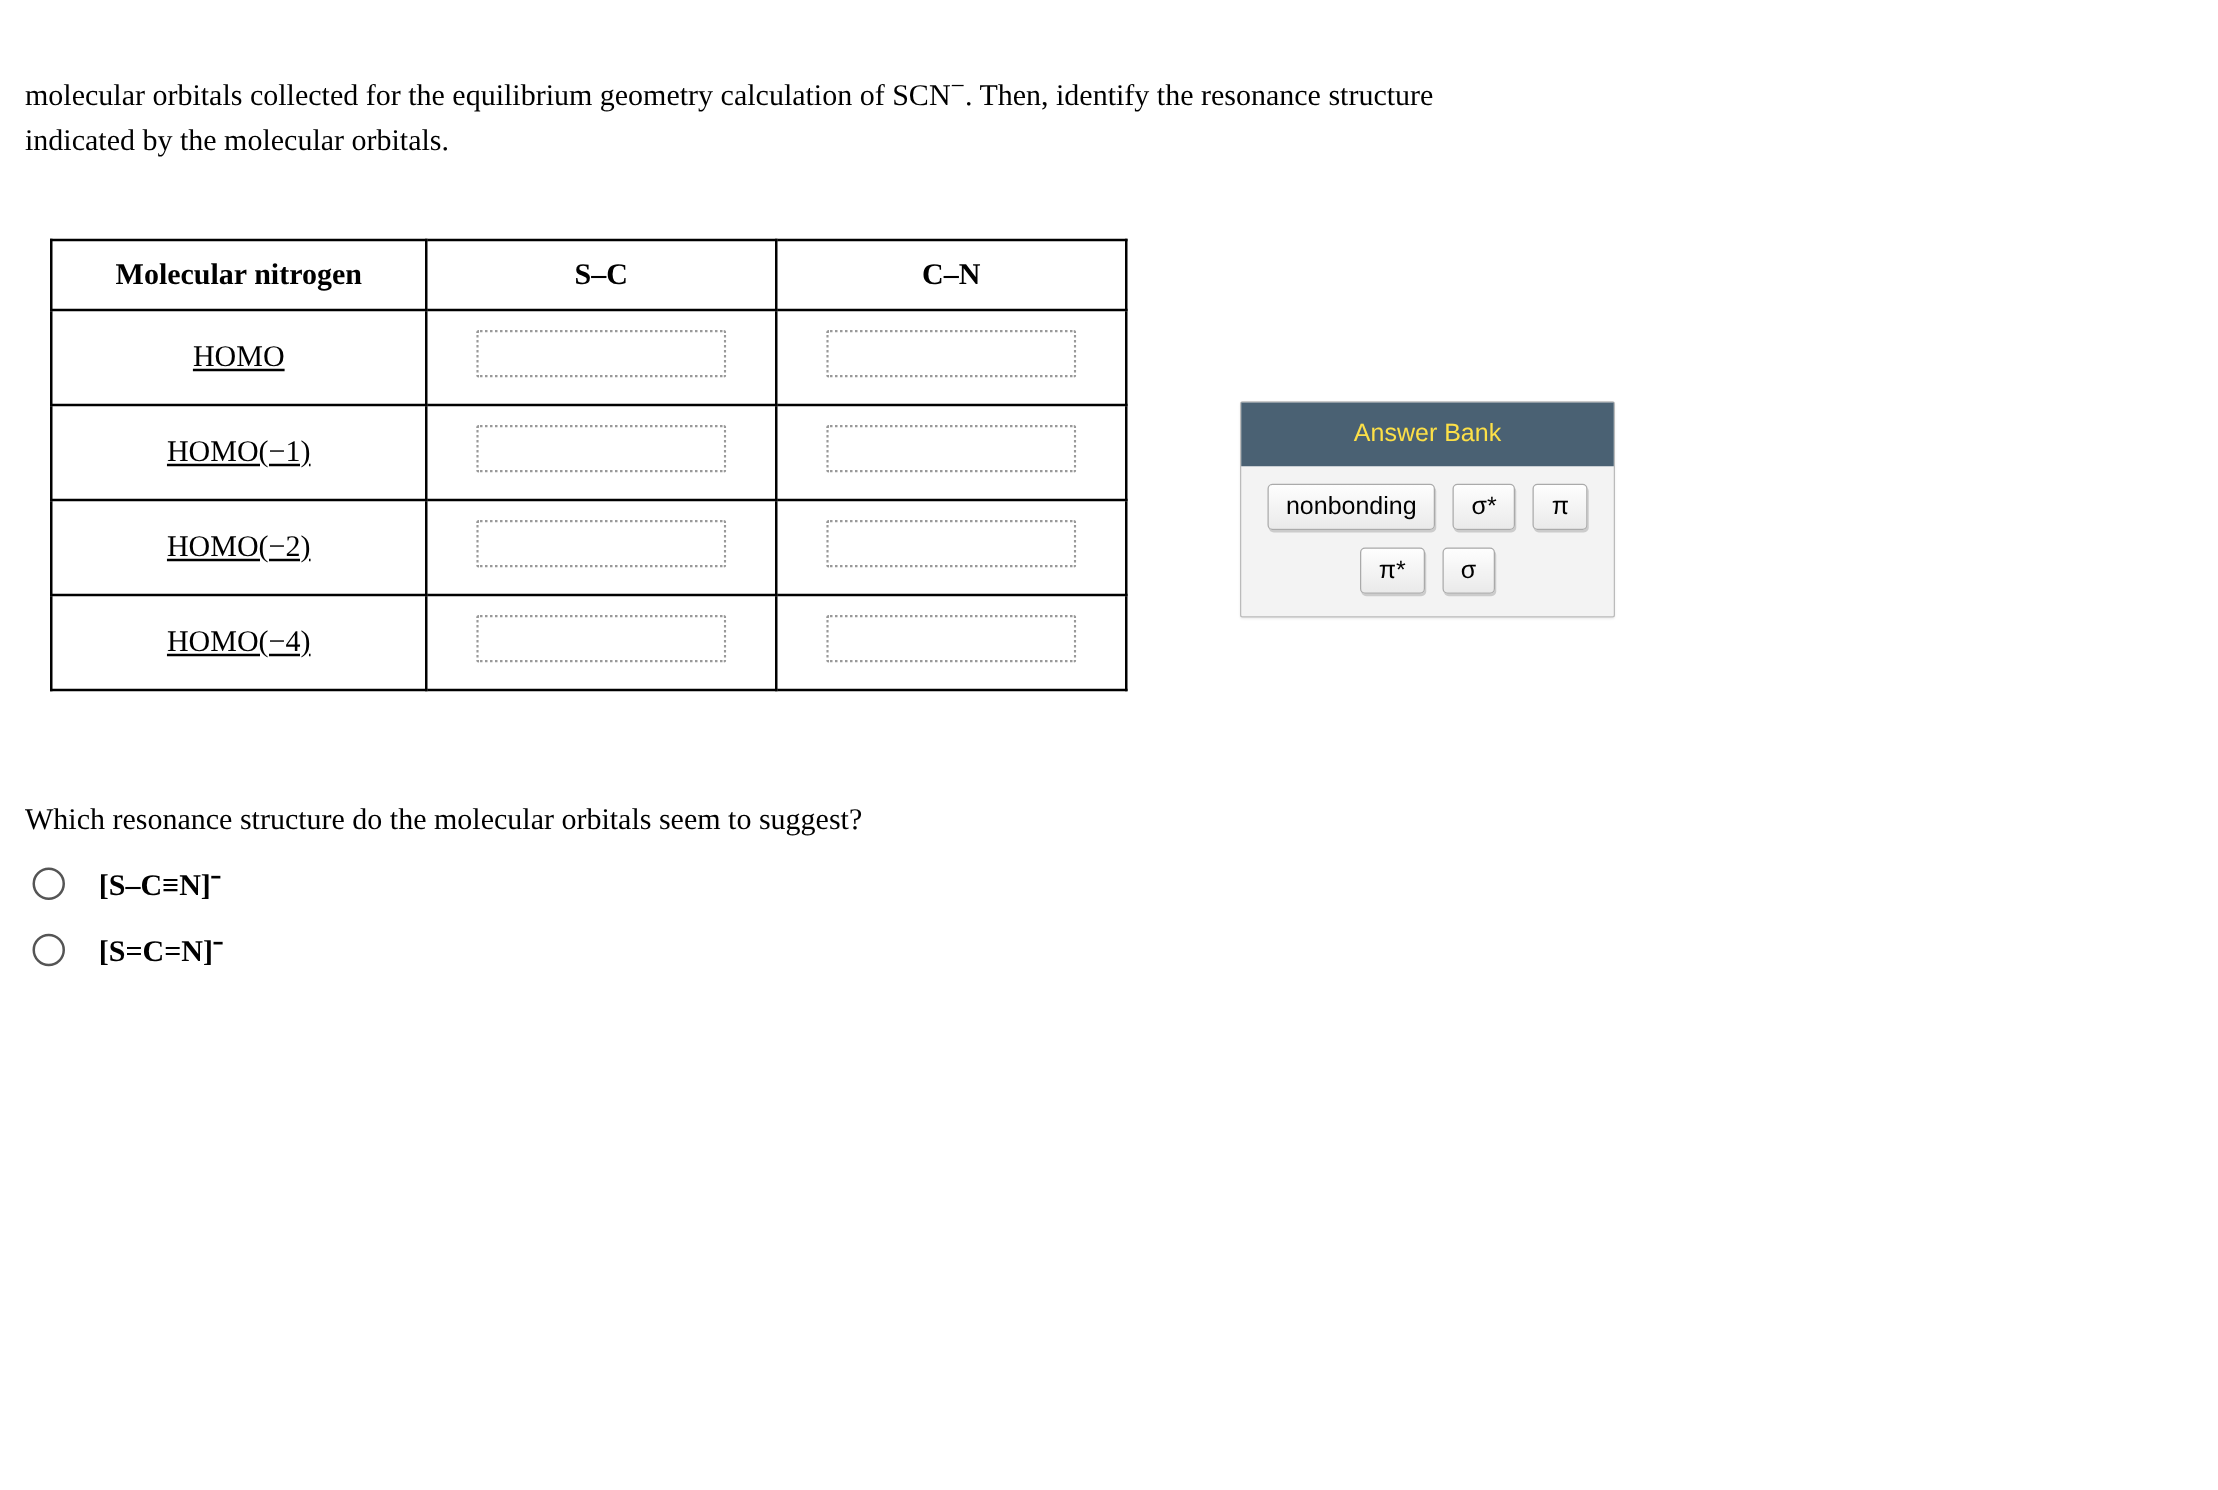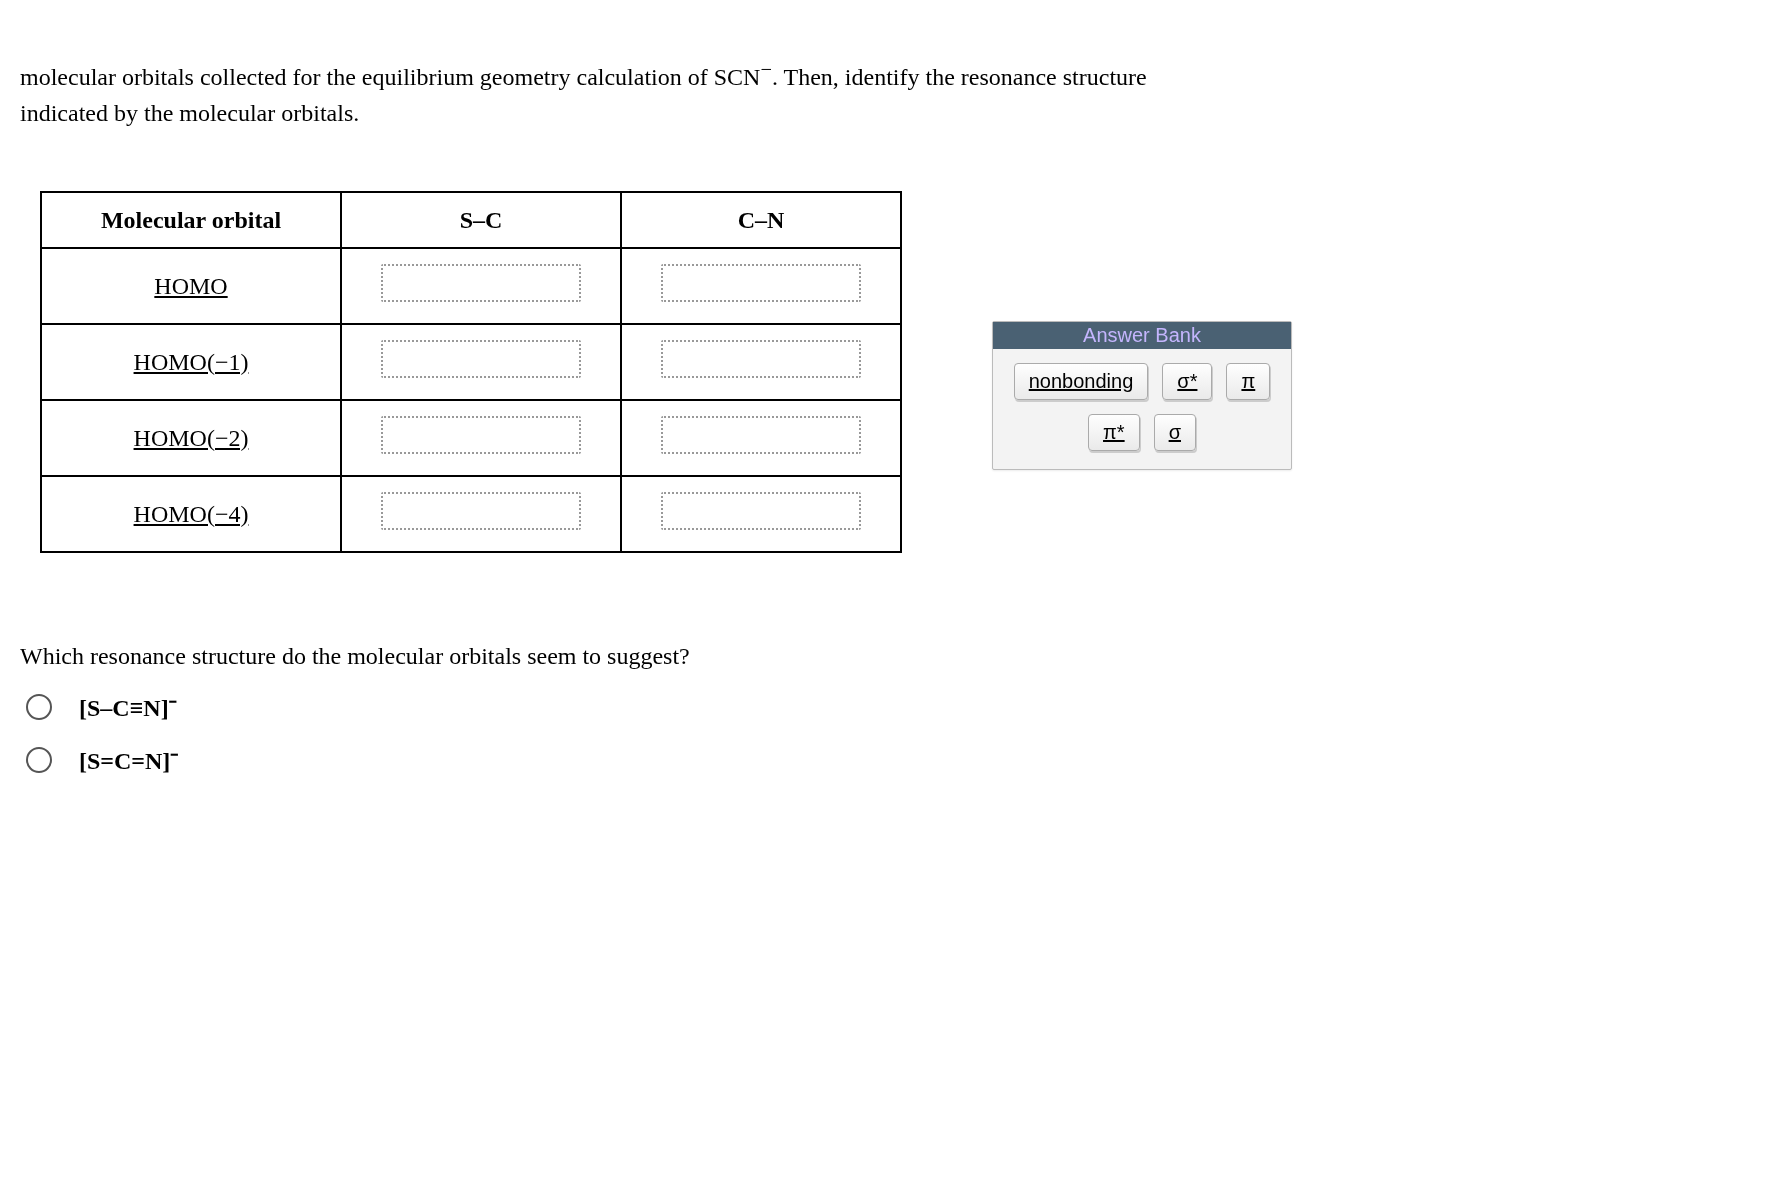--- a/index.html
+++ b/index.html
@@ -41,46 +41,45 @@
   .answer-bank {
     width: 300px;
     border: 1px solid #bbb;
     border-radius: 2px;
     margin-top: 130px;
     background: #f3f3f3;
     box-shadow: 0 1px 2px rgba(0,0,0,0.08);
   }
   .bank-header {
     background: #4a6173;
-    color: #c4b5fd;
+    color: #fde047;
     text-align: center;
     font-family: Arial, Helvetica, sans-serif;
     font-size: 20px;
-    padding: 2px 0;
+    padding: 14px 0;
   }
   .bank-body {
     padding: 14px 12px 18px 12px;
     display: flex;
     flex-wrap: wrap;
     gap: 14px 14px;
     justify-content: center;
     align-items: center;
   }
   .bank-item {
     border: 1px solid #aaa;
     border-radius: 4px;
     background: linear-gradient(#fefefe,#eaeaea);
     padding: 6px 14px;
     font-family: Arial, Helvetica, sans-serif;
     font-size: 20px;
     box-shadow: 1px 2px 0 #ccc;
     cursor: grab;
     min-width: 40px;
     text-align: center;
-    text-decoration: underline;
   }
   .resonance-q {
     margin-top: 90px;
     font-family: Georgia, serif;
     font-size: 24px;
   }
   .radio-row {
     display: flex;
     align-items: center;
     gap: 27px;
@@ -102,21 +101,21 @@
 <div class="prompt">
   <br>
   <span>molecular orbitals collected for the equilibrium geometry calculation of SCN</span><span class="super-minus">−</span><span>. Then, identify the resonance structure</span><br>
   <span>indicated by the molecular orbitals.</span>
 </div>
 
 <div class="mid-wrap">
   <table class="mo-table">
     <thead>
       <tr>
-        <th class="col-mo">Molecular orbital</th>
+        <th class="col-mo">Molecular nitrogen</th>
         <th class="col-sc">S–C</th>
         <th class="col-cn">C–N</th>
       </tr>
     </thead>
     <tbody>
       <tr>
         <td class="mo-label">HOMO</td>
         <td><div class="drop-slot"></div></td>
         <td><div class="drop-slot"></div></td>
       </tr>

